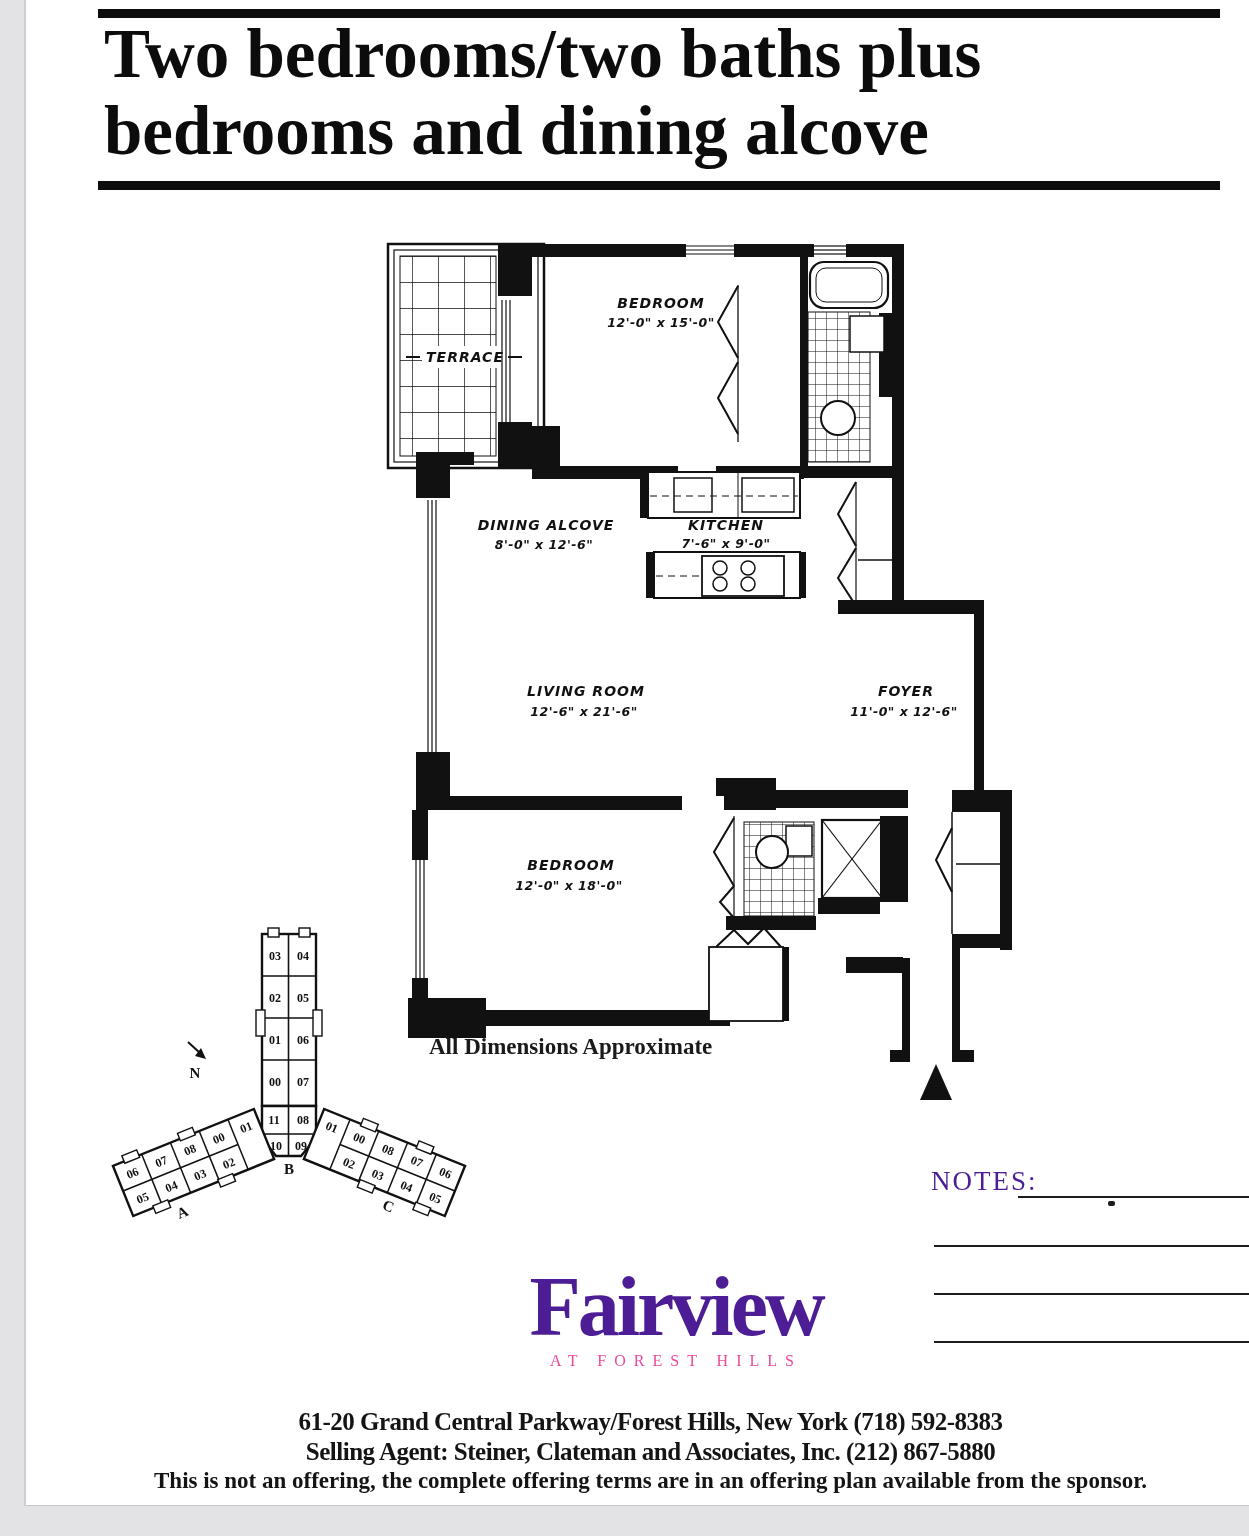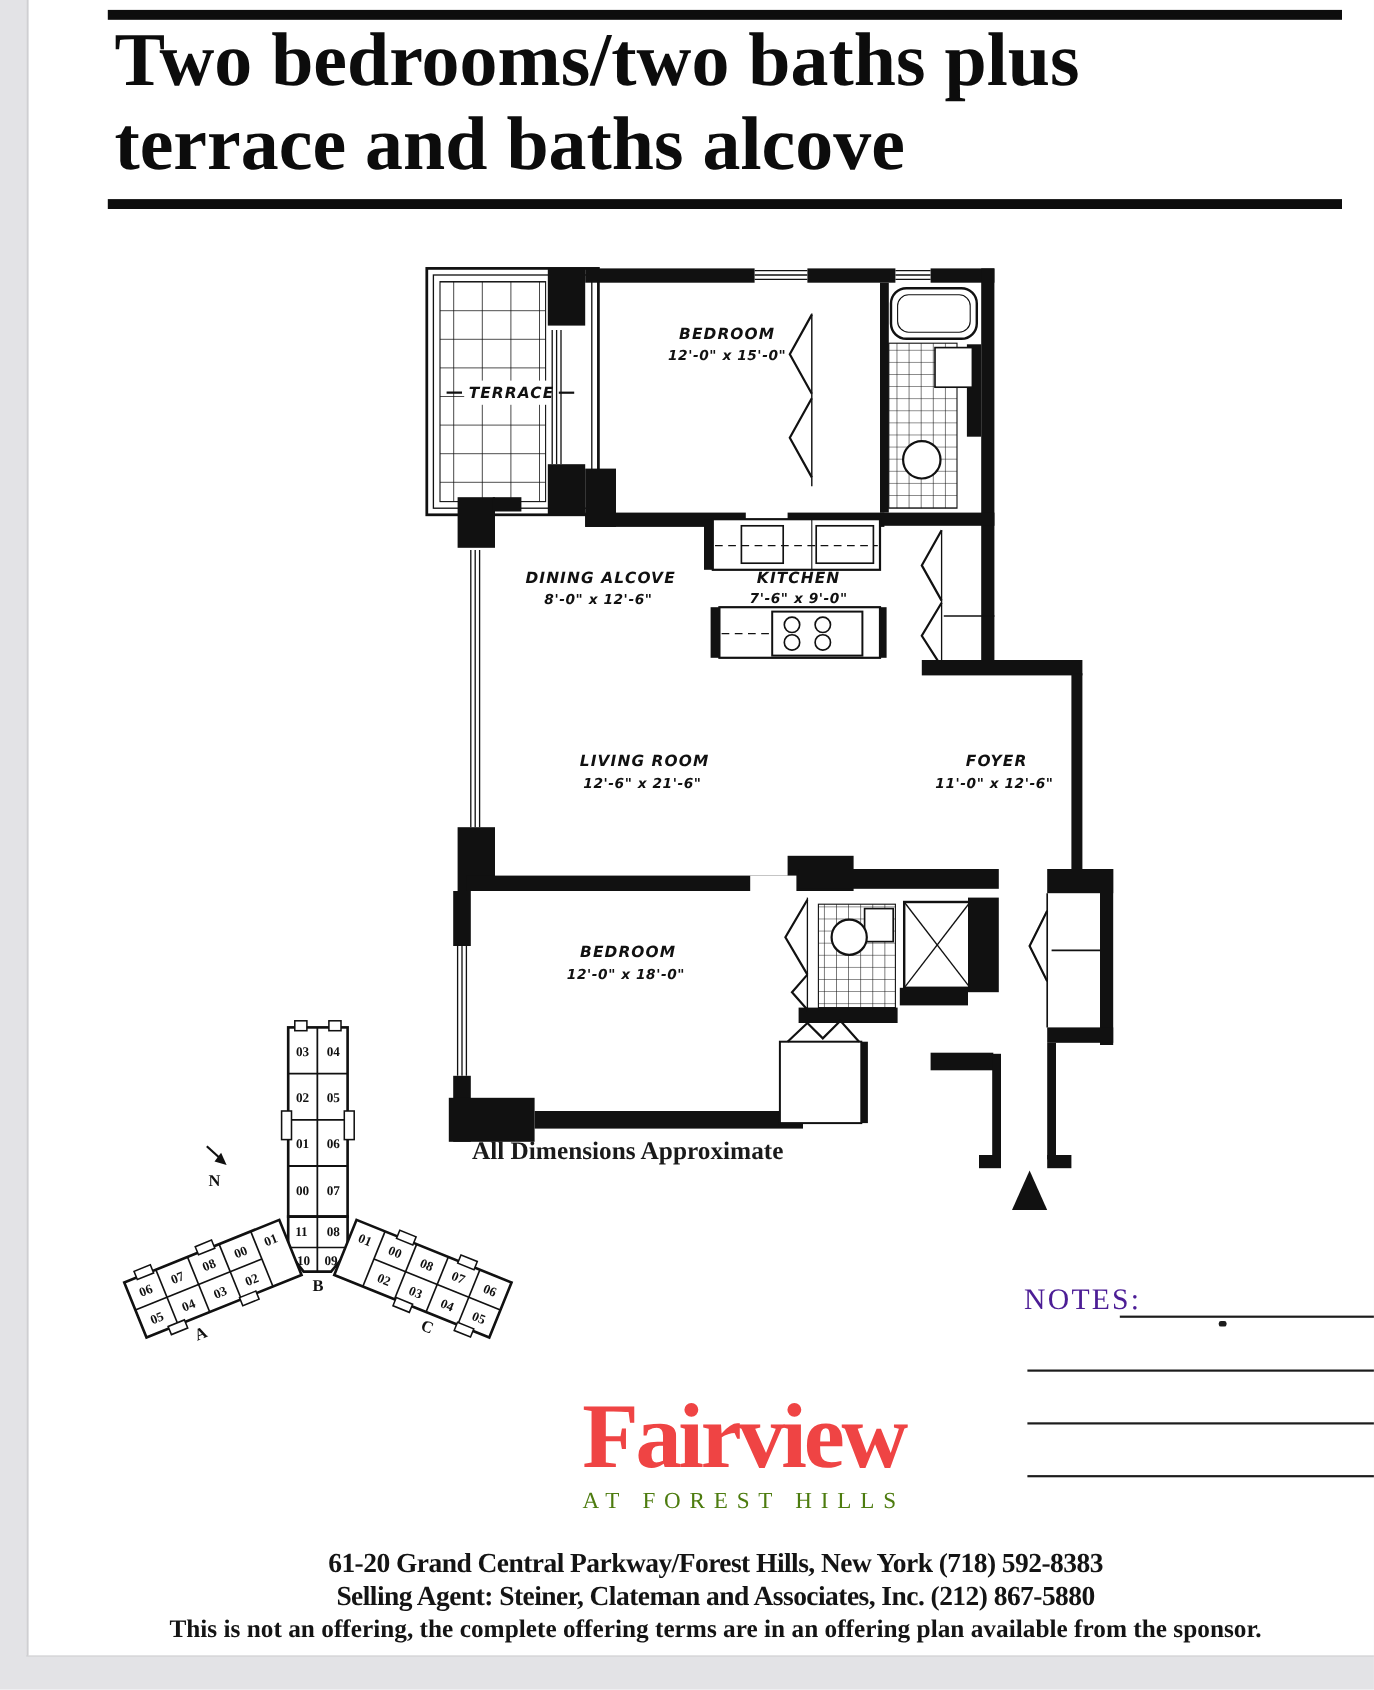--- a/index.html
+++ b/index.html
@@ -15,39 +15,39 @@
   svg text{font-family:"DejaVu Sans",sans-serif;}
   .rm{font-style:italic;font-weight:bold;font-size:14px;letter-spacing:1px;fill:#111;text-anchor:middle;}
   .rmd{font-style:italic;font-weight:bold;font-size:12.5px;letter-spacing:0.5px;fill:#111;text-anchor:middle;}
   .unit{font-family:"Liberation Serif",serif;font-weight:bold;font-size:12px;fill:#111;text-anchor:middle;}
   .wingL{font-family:"Liberation Serif",serif;font-weight:bold;font-size:15px;fill:#111;text-anchor:middle;}
   #dims-note{position:absolute;left:403px;top:1034px;font-weight:bold;font-size:23px;color:#1a1a1a;}
   #notes-label{position:absolute;left:905px;top:1166px;font-size:27px;letter-spacing:2px;color:#4c1d95;}
   .nline{position:absolute;height:2px;background:#1c1c1c;}
   #ndot{position:absolute;left:1082px;top:1201px;width:7px;height:5px;background:#1c1c1c;border-radius:2px;}
   #brand{position:absolute;left:400px;top:1266px;width:500px;text-align:center;}
-  #brand-name{font-weight:bold;font-size:84px;line-height:82px;letter-spacing:-3px;color:#ef4444;}
-  #brand-tag{margin-top:4px;font-size:21px;letter-spacing:8px;color:#4d7c0f;}
+  #brand-name{font-weight:bold;font-size:84px;line-height:82px;letter-spacing:-3px;color:#4c1d95;}
+  #brand-tag{margin-top:4px;font-size:16px;letter-spacing:8px;color:#ec4899;}
   #footer-address{position:absolute;left:0;top:1407px;width:1249px;text-align:center;
         font-weight:bold;font-size:25px;line-height:30px;letter-spacing:-0.5px;color:#141414;}
   #footer-disclaimer{position:absolute;left:0;top:1468px;width:1249px;text-align:center;
         font-weight:bold;font-size:23px;color:#141414;}
   #watermark{position:absolute;right:6px;top:1564px;font-family:"Liberation Sans",sans-serif;
         font-size:31px;letter-spacing:1px;color:#a9a9ac;}
 </style>
 </head>
 <body>
 
 <div id="root">
   <div id="page">
 
     <div class="rule" id="rule-top"></div>
     <div id="title">
       <div>Two bedrooms/two baths plus</div>
-      <div>terrace and baths alcove</div>
+      <div>bedrooms and dining alcove</div>
     </div>
     <div class="rule" id="rule-bottom"></div>
 
     <svg style="position:absolute;left:360px;top:230px;" width="630" height="880" viewBox="0 0 630 880">
       <defs>
         <pattern id="tileS" width="11" height="11" patternUnits="userSpaceOnUse">
           <path d="M11 0H0V11" fill="none" stroke="#111" stroke-width="1"></path>
         </pattern>
         <pattern id="grid26" width="26" height="26" patternUnits="userSpaceOnUse">
           <path d="M26 0H0V26" fill="none" stroke="#111" stroke-width="1.4"></path>

